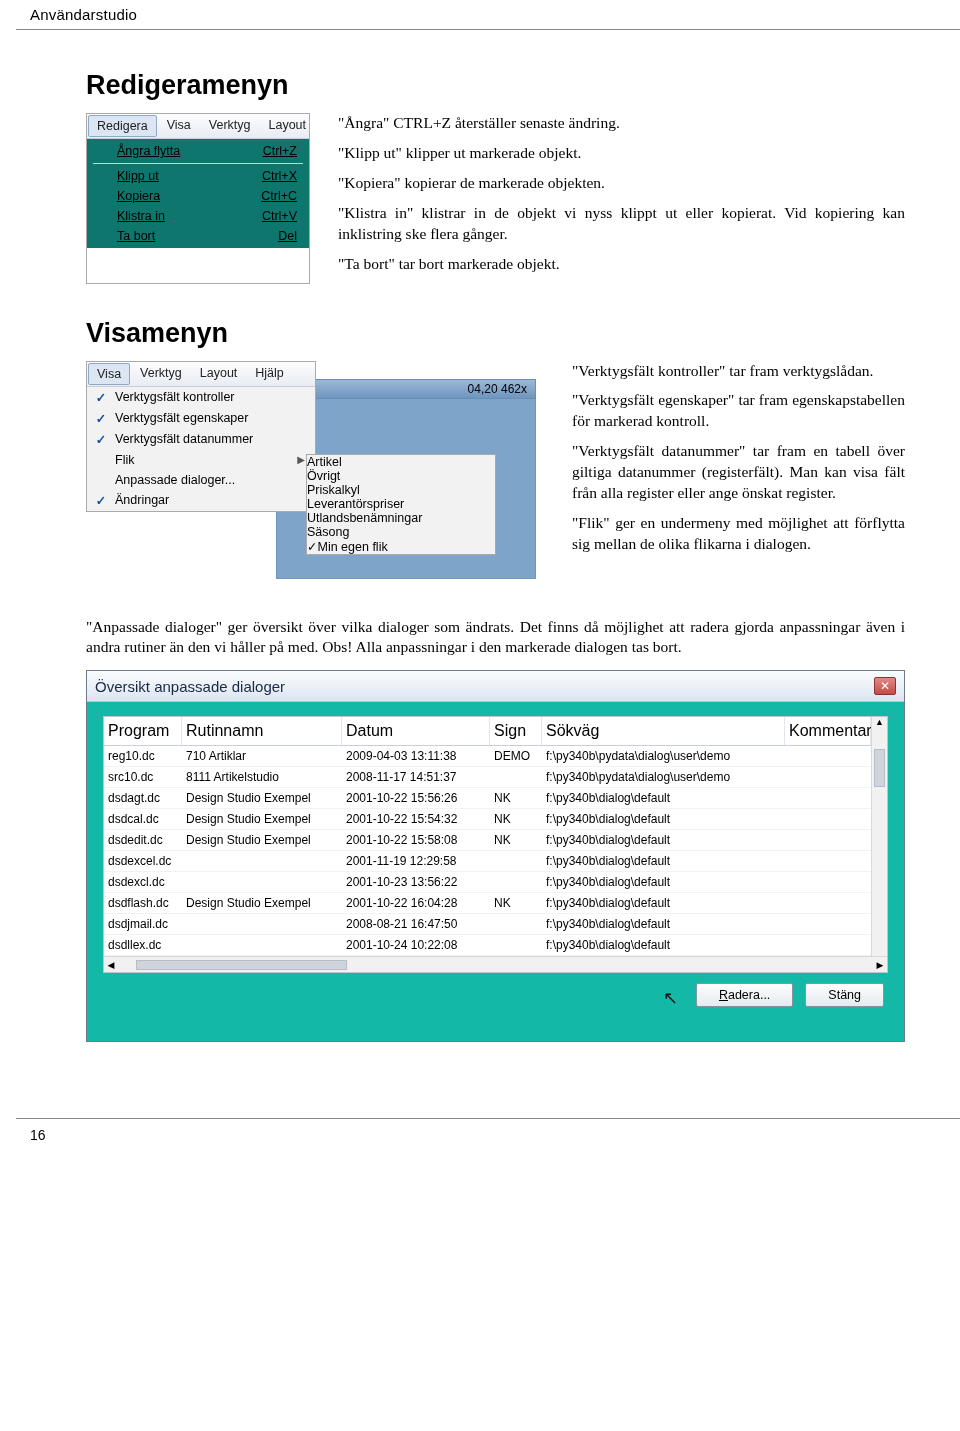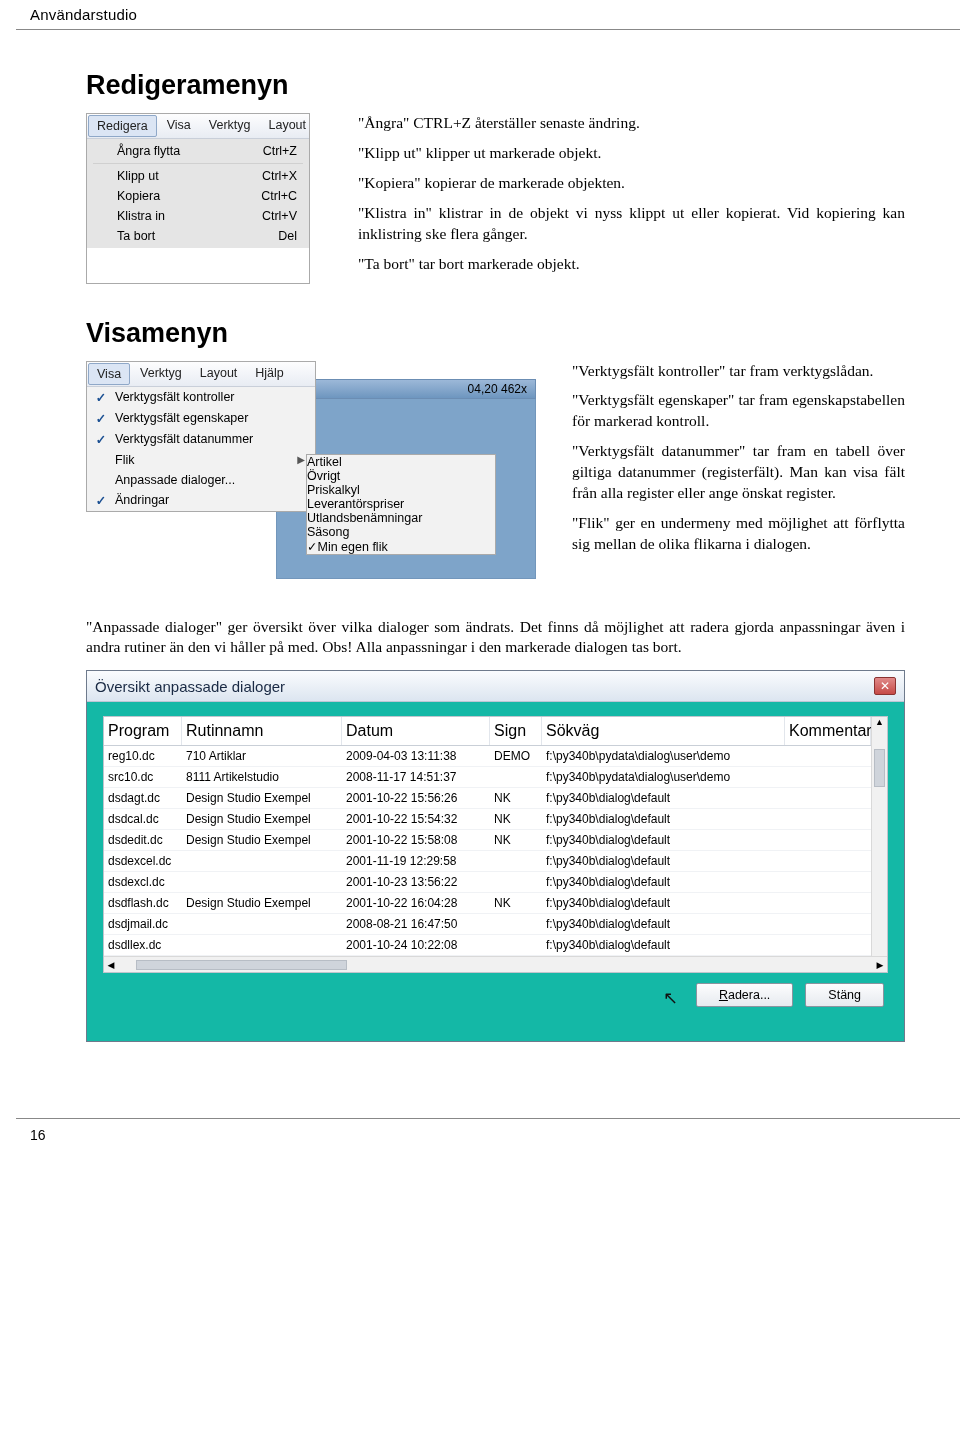--- a/index.html
+++ b/index.html
@@ -1,27 +1,27 @@
 <!DOCTYPE html>
 <html><head>
 <meta charset="utf-8">
 <style>
   * { box-sizing: border-box; margin: 0; padding: 0; }
   body { font-family: "Helvetica Neue", Arial, sans-serif; font-size: 14px; color: #000; background: #fff; width: 960px; }
   .page { padding: 0 0 0 16px; }
   .breadcrumb { font-size: 15px; font-weight: 300; padding: 6px 14px; border-bottom: 1px solid #888; letter-spacing: 0.2px; }
   .content { padding: 40px 55px 30px 70px; }
   .section-title { font-size: 27px; font-weight: 700; margin-bottom: 12px; }
-  .row { display: flex; gap: 48px; margin-bottom: 34px; }
+  .row { display: flex; gap: 28px; margin-bottom: 34px; }
   .menu-shot { border: 1px solid #aaa; background: #fff; font-size: 12.5px; font-family: "Segoe UI", Tahoma, sans-serif; }
   .menu-shot.redigera { width: 224px; }
   .menu-head { display: flex; background: linear-gradient(#fdfdfe, #e8ecf3); border-bottom: 1px solid #c9cfd9; }
   .menu-head span { padding: 4px 9px; color: #222; }
   .menu-head span.active { background: #dbe5f4; border: 1px solid #8fa8c8; border-radius: 2px; margin: 1px; padding: 3px 8px; }
-  .menu-body { background: #e5e5e5; padding: 2px; }
+  .menu-body { background: #0f766e; padding: 2px; text-decoration: underline; }
   .menu-body .mitem { display: flex; justify-content: space-between; padding: 3px 10px 3px 28px; }
   .menu-body .msep { border-top: 1px solid #d0d0d0; margin: 2px 4px; }
   .body-text p { font-family: Georgia, "Times New Roman", serif; font-size: 15.5px; line-height: 1.35; margin-bottom: 9px; text-align: justify; }
   .body-text { flex: 1; }
   .visa-row { display: flex; gap: 26px; margin-bottom: 16px; align-items: flex-start; }
   .visa-shot { width: 230px; border: 1px solid #aaa; font-size: 12.5px; font-family: "Segoe UI", Tahoma, sans-serif; }
   .visa-body { background: #f2f2f2; }
   .visa-body .mitem { display:flex; padding: 3px 10px 3px 6px; align-items:center; gap:6px; }
   .visa-body .mitem .chk { width: 16px; text-align:center; color:#1a4f92; font-weight:bold; }
   .visa-body .mitem .arrow { margin-left:auto; font-size:10px; color:#555; }

